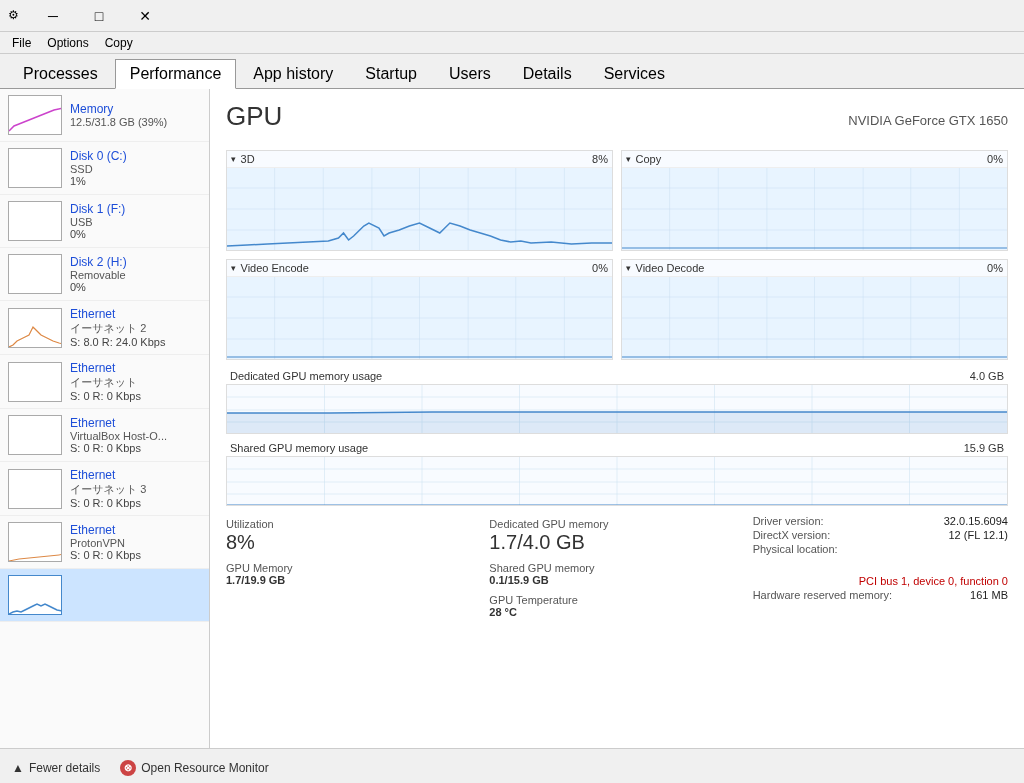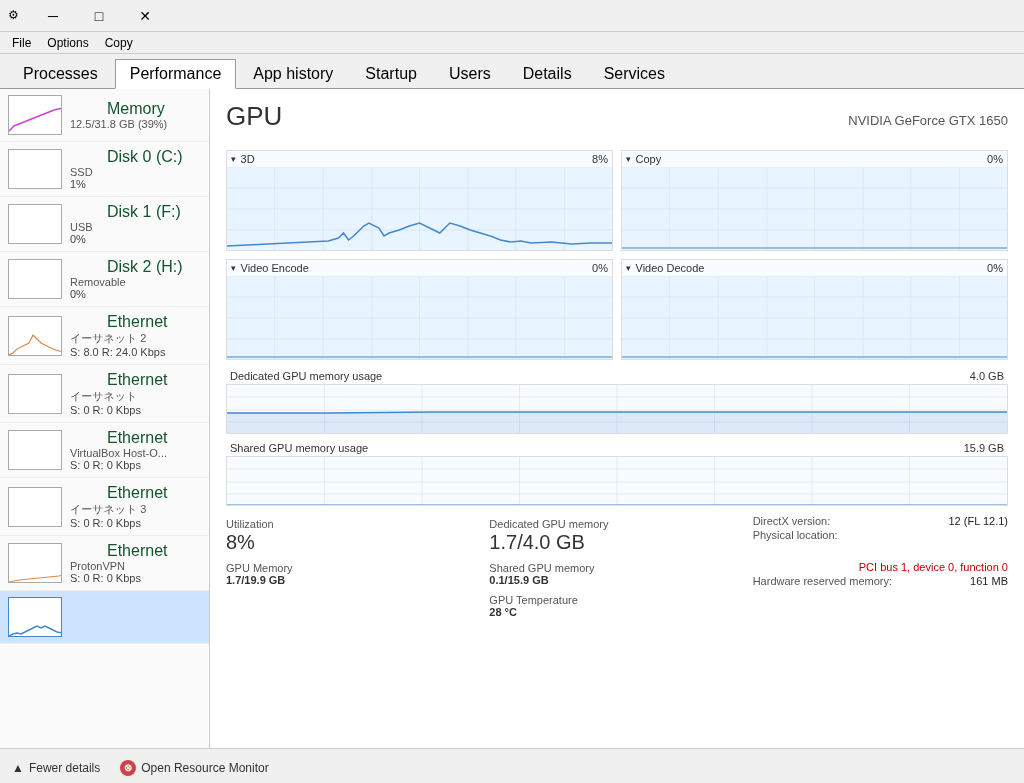--- a/index.html
+++ b/index.html
@@ -89,21 +89,21 @@
     .sidebar-thumb {
       width: 54px;
       height: 40px;
       flex-shrink: 0;
       border: 1px solid #aaa;
       background: white;
       position: relative;
       overflow: hidden;
     }
     .sidebar-info { flex: 1; min-width: 0; }
-    .sidebar-name { font-size: 16px; font-weight: 500; color: #14532d; margin-left: 37px; }
+    .sidebar-name { font-size: 12px; font-weight: 500; color: #1d4ed8; }
     .sidebar-sub { font-size: 11px; color: #555; }
     .sidebar-stat { font-size: 11px; color: #444; }
 
     
     .gpu-content {
       flex: 1;
       padding: 12px 16px;
       overflow-y: auto;
       background: white;
     }
@@ -546,20 +546,24 @@
         <div class="stat-label">Dedicated GPU memory</div>
         <div class="stat-value">1.7/4.0 GB</div>
         <div class="stat-label" style="margin-top:8px;">Shared GPU memory</div>
         <div class="stat-value-sm">0.1/15.9 GB</div>
         <div class="stat-label" style="margin-top:8px;">GPU Temperature</div>
         <div class="stat-value-sm">28 °C</div>
       </div>
 
       <div class="stat-col">
         <div class="stat-row">
+          <span class="stat-key">Driver version:</span>
+          <span class="stat-val" style="margin-left:6px;">32.0.15.6094</span>
+        </div>
+        <div class="stat-row">
           <span class="stat-key">DirectX version:</span>
           <span class="stat-val" style="margin-left:6px;">12 (FL 12.1)</span>
         </div>
         <div class="stat-row">
           <span class="stat-key">Physical location:</span>
           <span class="stat-val highlight" style="margin-left:6px;margin-top:32px;">PCI bus 1, device 0, function 0</span>
         </div>
         <div class="stat-row">
           <span class="stat-key">Hardware reserved memory:</span>
           <span class="stat-val" style="margin-left:6px;">161 MB</span>

